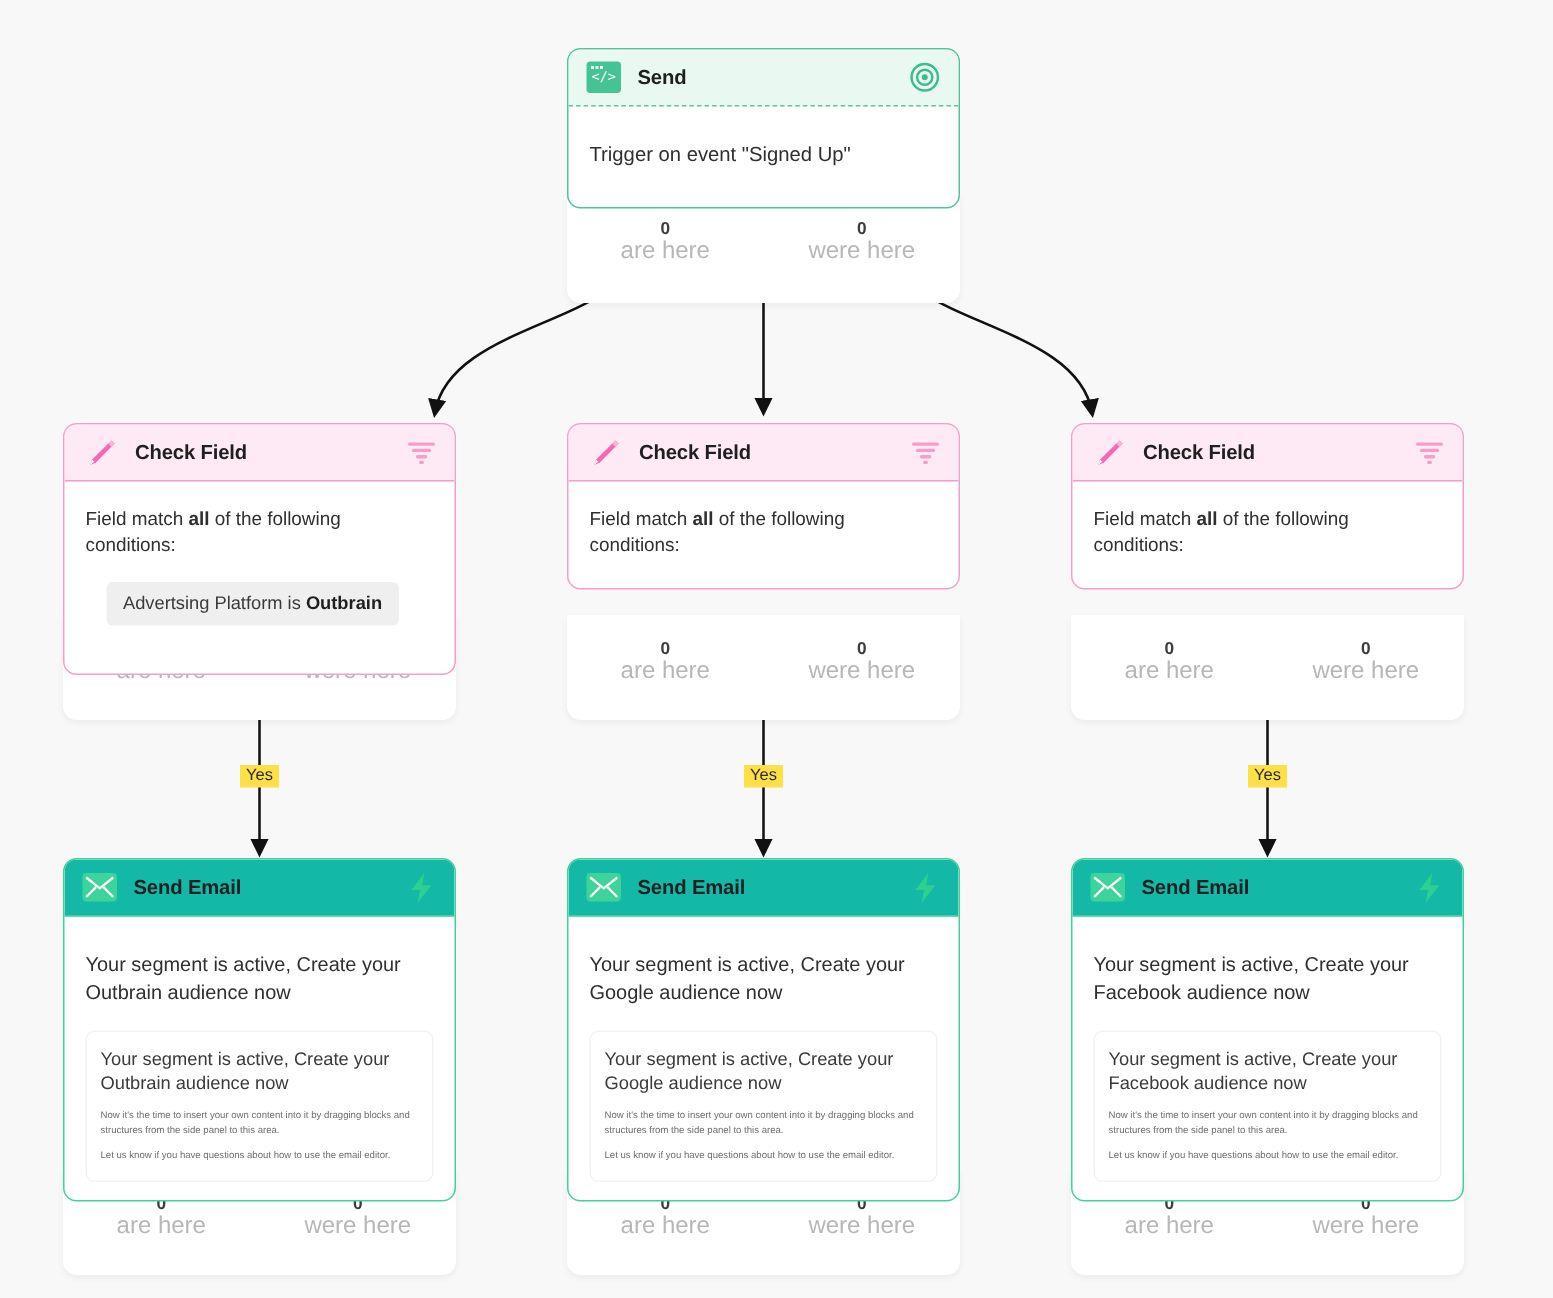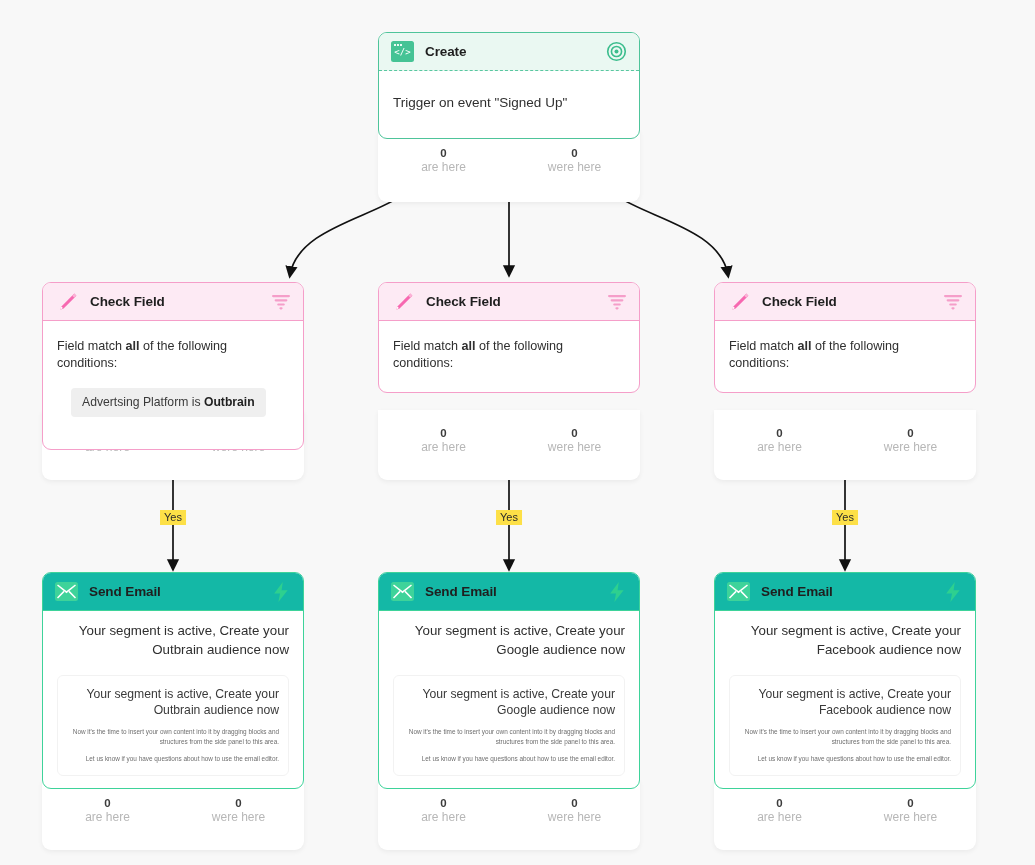--- a/index.html
+++ b/index.html
@@ -33,21 +33,21 @@
     background: #ffffff;
     border-radius: 0 0 9px 9px;
     box-shadow: 0 2px 5px rgba(0,0,0,0.055);
     display: flex;
     padding-top: 16px;
     padding-bottom: 9px;
     z-index: 1;
   }
   .stat { flex: 1; text-align: center; }
   .stat-num { font-size: 11.5px; font-weight: 700; color: #3c3c3c; line-height: 14px; }
-  .stat-cap { font-size: 12px; color: #b7b7b7; line-height: 13px; margin-top: 1px; }
+  .stat-cap { font-size: 16px; color: #b7b7b7; line-height: 13px; margin-top: 1px; }
 
   .card {
     position: relative;
     z-index: 2;
     background: #ffffff;
     border-radius: 9px;
     overflow: hidden;
   }
   .card-head {
     display: flex;
@@ -121,21 +121,21 @@
     padding: 7px 11px;
     font-size: 12.2px;
     color: #3a3a3a;
     line-height: 15px;
   }
   .cond-chip b { font-weight: 700; color: #1f1f1f; }
 
   
   .node-mail .card { border: 1.4px solid #3ed39a; }
   .node-mail .card-head { background: #14b8a6; border-bottom: 1.3px solid #3ed39a; }
-  .node-mail .card-body { padding: 10px 14px 12px 14px; text-align: right; }
+  .node-mail .card-body { padding: 22px 14px 12px 14px; }
   .mail-subject {
     font-size: 13.3px; color: #2f2f2f; line-height: 19px;
     min-height: 38px;
   }
   .mail-preview {
     margin-top: 16px;
     border: 1px solid #f2f2f2;
     border-radius: 6px;
     padding: 10px 9px 11px 9px;
   }
@@ -185,21 +185,21 @@
       <div class="stat">
         <div class="stat-num">0</div>
         <div class="stat-cap">were here</div>
       </div>
     </div>
     <div class="card">
       <div class="card-head">
         <span class="ico-code">
           <span class="ico-code-glyph">&lt;/&gt;</span>
         </span>
-        <span class="card-title">Create</span>
+        <span class="card-title">Send</span>
         <span class="head-spacer"></span>
         <svg class="ico-target" viewBox="0 0 22 22">
           <circle cx="11" cy="11" r="9.2" fill="none" stroke="#3bbd8d" stroke-width="1.7"></circle>
           <circle cx="11" cy="11" r="5.3" fill="none" stroke="#3bbd8d" stroke-width="1.7"></circle>
           <circle cx="11" cy="11" r="2.1" fill="#3bbd8d"></circle>
         </svg>
       </div>
       <div class="card-body">
         <div class="event-text">Trigger on event "Signed Up"</div>
       </div>

